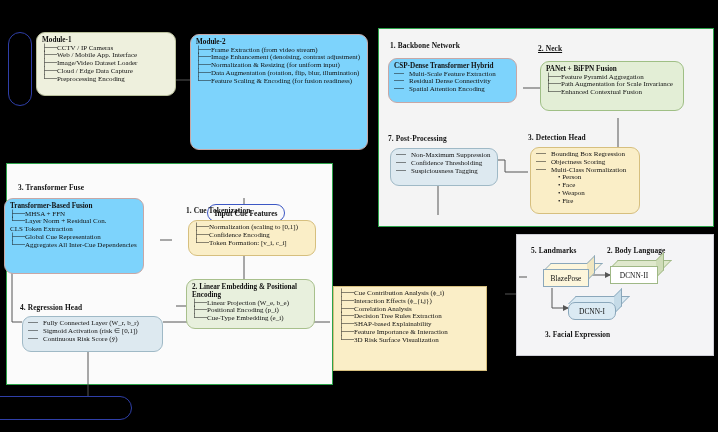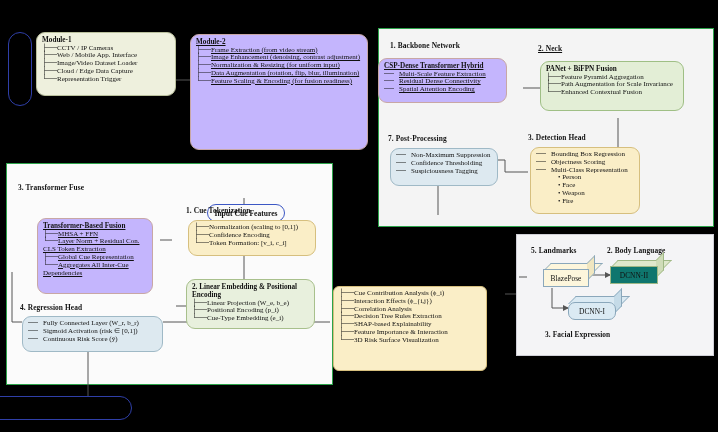--- a/index.html
+++ b/index.html
@@ -2,21 +2,21 @@
 <html><head>
 <meta charset="utf-8">
 <style>
   html,body{margin:0;padding:0;background:#000;}
   body{width:718px;height:432px;position:relative;overflow:hidden;
        font-family:"Liberation Serif",serif;color:#111;}
   .panel{position:absolute;background:#fbfbfb;border:1px solid #2ca34a;}
   .panel-plain{position:absolute;background:#f4f4f6;border:1px solid #cfcfd6;}
   .rbox{position:absolute;border:1px solid #9a9a9a;border-radius:9px;
         box-sizing:border-box;padding:3px 5px;line-height:1.12;}
-  .pink{background:#c4b5fd;border-color:#c8a7a5;text-decoration:underline;}
+  .pink{background:#7dd3fc;border-color:#c8a7a5;}
   .green{background:#e3eed6;border-color:#9fbf85;}
   .green2{background:#e8f0dd;border-color:#a8c08c;}
   .cream{background:#eef2e2;border-color:#b9c49c;}
   .yellow{background:#faeec7;border-color:#d6bf7e;}
   .blue{background:#dde9f0;border-color:#9fb9c6;}
   .hdr{position:absolute;font-weight:bold;font-size:7.4px;letter-spacing:.1px;}
   .ttl{font-weight:bold;font-size:7.2px;display:block;margin-bottom:.5px;}
   .li{font-size:7px;display:block;white-space:normal;}
   .li .t{display:inline-block;width:15px;}
   .sub{font-size:7px;display:block;padding-left:22px;}
@@ -76,72 +76,72 @@
     <path d="M516,294 L505,294"></path>
   </g>
 </svg>
 
 <div class="rbox cream" style="left:36px;top:32px;width:140px;height:64px;background:#eef0dd;border-color:#b9bf9c;">
   <span class="ttl">Module-1</span>
   <span class="li"><span class="t">├──</span><span>CCTV / IP Cameras</span></span>
   <span class="li"><span class="t">├──</span><span>Web / Mobile App. Interface</span></span>
   <span class="li"><span class="t">├──</span><span>Image/Video Dataset Loader</span></span>
   <span class="li"><span class="t">├──</span><span>Cloud / Edge Data Capture</span></span>
-  <span class="li"><span class="t">└──</span><span>Representation Trigger</span></span>
+  <span class="li"><span class="t">└──</span><span>Preprocessing Encoding</span></span>
 </div>
 
 <div class="bluecap" style="left:8px;top:32px;width:22px;height:72px;"></div>
 
 <div class="bluecap" style="left:-40px;top:396px;width:170px;height:22px;"></div>
 
 <div class="rbox pink" style="left:190px;top:34px;width:178px;height:116px;">
   <span class="ttl">Module-2</span>
   <span class="li"><span class="t">├──</span><span>Frame Extraction (from video stream)</span></span>
   <span class="li"><span class="t">├──</span><span>Image Enhancement (denoising, contrast adjustment)</span></span>
   <span class="li"><span class="t">├──</span><span>Normalization &amp; Resizing (for uniform input)</span></span>
   <span class="li"><span class="t">├──</span><span>Data Augmentation (rotation, flip, blur, illumination)</span></span>
   <span class="li"><span class="t">└──</span><span>Feature Scaling &amp; Encoding (for fusion readiness)</span></span>
 </div>
 
 <div class="hdr" style="left:390px;top:41px;">1. Backbone Network</div>
-<div class="rbox pink" style="left:378px;top:58px;width:129px;height:45px;">
+<div class="rbox pink" style="left:388px;top:58px;width:129px;height:45px;">
   <span class="ttl">CSP-Dense Transformer Hybrid</span>
   <span class="li"><span class="t">──</span><span>Multi-Scale Feature Extraction</span></span>
   <span class="li"><span class="t">──</span><span>Residual Dense Connectivity</span></span>
   <span class="li"><span class="t">──</span><span>Spatial Attention Encoding</span></span>
 </div>
 
 <div class="hdr" style="left:538px;top:44px;text-decoration:underline;">2. Neck</div>
 <div class="rbox green" style="left:540px;top:61px;width:144px;height:50px;">
   <span class="ttl">PANet + BiFPN Fusion</span>
   <span class="li"><span class="t">├──</span><span>Feature Pyramid Aggregation</span></span>
   <span class="li"><span class="t">├──</span><span>Path Augmentation for Scale Invariance</span></span>
   <span class="li"><span class="t">└──</span><span>Enhanced Contextual Fusion</span></span>
 </div>
 
 <div class="hdr" style="left:528px;top:133px;">3. Detection Head</div>
 <div class="rbox yellow" style="left:530px;top:147px;width:110px;height:67px;">
   <span class="li"><span class="t">──</span><span>Bounding Box Regression</span></span>
   <span class="li"><span class="t">──</span><span>Objectness Scoring</span></span>
-  <span class="li"><span class="t">──</span><span>Multi-Class Representation</span></span>
+  <span class="li"><span class="t">──</span><span>Multi-Class Normalization</span></span>
   <span class="sub">• <span>Person</span></span>
   <span class="sub">• <span>Face</span></span>
   <span class="sub">• <span>Weapon</span></span>
   <span class="sub">• <span>Fire</span></span>
 </div>
 
 <div class="hdr" style="left:388px;top:134px;">7. Post-Processing</div>
 <div class="rbox blue" style="left:390px;top:148px;width:108px;height:38px;">
   <span class="li"><span class="t">──</span><span>Non-Maximum Suppression</span></span>
   <span class="li"><span class="t">──</span><span>Confidence Thresholding</span></span>
   <span class="li"><span class="t">──</span><span>Suspiciousness Tagging</span></span>
 </div>
 
 <div class="hdr" style="left:18px;top:183px;">3. Transformer Fuse</div>
-<div class="rbox pink" style="left:37px;top:198px;width:116px;height:76px;margin-top:20px;">
+<div class="rbox pink" style="left:4px;top:198px;width:140px;height:76px;">
   <span class="ttl">Transformer-Based Fusion</span>
   <span class="li"><span class="t">├──</span><span>MHSA + FFN</span></span>
   <span class="li"><span class="t">└──</span><span>Layer Norm + Residual Con.</span></span>
   <span class="li">CLS Token Extraction</span>
   <span class="li"><span class="t">├──</span><span>Global Cue Representation</span></span>
   <span class="li"><span class="t">└──</span><span>Aggregates All Inter-Cue Dependencies</span></span>
 </div>
 
 <div class="hdr" style="left:20px;top:303px;">4. Regression Head</div>
 <div class="rbox blue" style="left:22px;top:316px;width:141px;height:36px;">
@@ -161,21 +161,21 @@
   <span class="li"><span class="t">└──</span><span>Token Formation: [v_i, c_i]</span></span>
 </div>
 
 <div class="rbox green2" style="left:186px;top:279px;width:129px;height:50px;">
   <span class="ttl">2. Linear Embedding &amp; Positional Encoding</span>
   <span class="li"><span class="t">├──</span><span>Linear Projection (W_e, b_e)</span></span>
   <span class="li"><span class="t">├──</span><span>Positional Encoding (p_i)</span></span>
   <span class="li"><span class="t">└──</span><span>Cue-Type Embedding (e_i)</span></span>
 </div>
 
-<div class="rbox yellow" style="left:333px;top:286px;width:154px;height:85px;border-radius:6px;">
+<div class="rbox yellow" style="left:333px;top:286px;width:154px;height:85px;border-radius:0;">
   <span class="li"><span class="t">├──</span><span>Cue Contribution Analysis (ϕ_i)</span></span>
   <span class="li"><span class="t">├──</span><span>Interaction Effects (ϕ_{i,j})</span></span>
   <span class="li"><span class="t">├──</span><span>Correlation Analysis</span></span>
   <span class="li"><span class="t">├──</span><span>Decision Tree Rules Extraction</span></span>
   <span class="li"><span class="t">├──</span><span>SHAP-based Explainability</span></span>
   <span class="li"><span class="t">├──</span><span>Feature Importance &amp; Interaction</span></span>
   <span class="li"><span class="t">└──</span><span>3D Risk Surface Visualization</span></span>
 </div>
 
 <div class="hdr" style="left:531px;top:246px;">5. Landmarks</div>
@@ -197,20 +197,20 @@
 
 <div class="cube" style="left:527px;top:263px;width:52px;height:24px;margin-left:16px;">
   <div class="top" style="background:#fdf6dc;"></div>
   <div class="side" style="background:#f0e6c0;"></div>
   <div class="face" style="background:#fdf6dc;">BlazePose</div>
 </div>
 
 <div class="cube" style="left:610px;top:260px;width:54px;height:24px;">
   <div class="top" style="background:#dfe8cc;border-color:#9fb886;"></div>
   <div class="side" style="background:#cfdcb8;border-color:#9fb886;"></div>
-  <div class="face" style="background:#0f766e;border-color:#9fb886;">DCNN-II</div>
+  <div class="face" style="background:#ffffff;border-color:#9fb886;">DCNN-II</div>
 </div>
 
 <div class="cube" style="left:568px;top:296px;width:54px;height:24px;">
   <div class="top" style="background:#dbeaf3;"></div>
   <div class="side" style="background:#c5dbe8;"></div>
   <div class="face" style="background:#dbeaf3;border-radius:7px;">DCNN-I</div>
 </div>
 
 </body></html>

